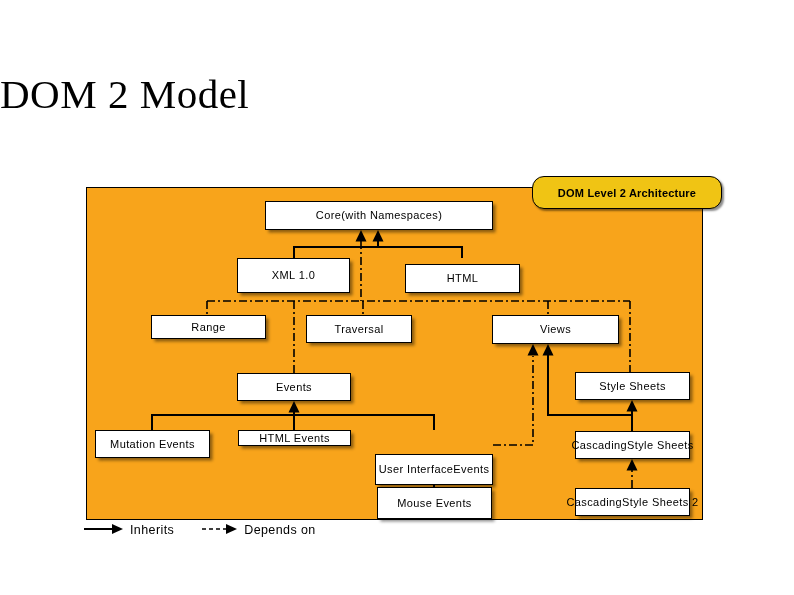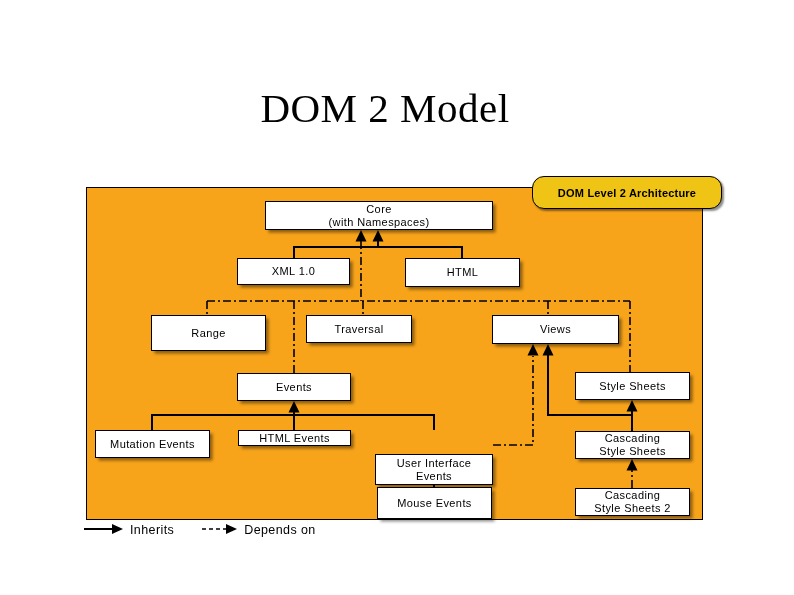--- a/index.html
+++ b/index.html
@@ -1,43 +1,43 @@
 <!DOCTYPE html>
 <html style="--panel-bg: #F8A41B; --badge-bg: #F0C414; --node-bg: #FFFFFF; --line: #000000;"><head>
 <meta charset="utf-8">
 <style>
   html,body { margin:0; padding:0; }
   body {
     width:794px; height:595px; position:relative; background:#ffffff;
     font-family:"Liberation Sans", sans-serif; overflow:hidden;
   }
   .title {
-    position:absolute; left:0; top:70px; width:742px; margin:14px;
-    text-align:center; font-family:"Liberation Serif", serif;
+    position:absolute; left:0; top:70px; width:742px; margin:0;
+    text-align:left; font-family:"Liberation Serif", serif;
     font-size:41px; font-weight:400; color:#000; letter-spacing:0.5px;
   }
   .panel {
     position:absolute; left:86px; top:187px; width:617px; height:333px;
     background:var(--panel-bg,#F8A41B); border:1.5px solid #000; box-sizing:border-box;
     z-index:1;
   }
   .badge {
     position:absolute; left:532px; top:176px; width:190px; height:33px;
     background:var(--badge-bg,#F0C414); border:1.4px solid #000; border-radius:12px;
     box-sizing:border-box; display:flex; align-items:center; justify-content:center;
     font-size:11px; font-weight:bold; letter-spacing:0.2px; color:#000;
     box-shadow:2px 2px 2px rgba(0,0,0,0.45); z-index:4;
   }
   .wires { position:absolute; left:0; top:0; z-index:2; pointer-events:none; }
   .wires .s { stroke:var(--line,#000); stroke-width:2; fill:none; }
   .wires .d { stroke:var(--line,#000); stroke-width:1.6; fill:none; stroke-dasharray:8 3 2 3; }
   .wires .ah { fill:var(--line,#000); stroke:none; }
   .node {
     position:absolute; background:var(--node-bg,#fff); border:1.3px solid #000;
-    box-sizing:border-box; display:flex; flex-direction:column; align-items:center;
+    box-sizing:border-box; display:flex; flex-direction:row; align-items:center;
     justify-content:center; text-align:center; color:#000;
     font-size:11px; line-height:13px; letter-spacing:0.4px;
     box-shadow:2.5px 2.5px 3px rgba(0,0,0,0.45); z-index:3;
   }
   .node span { display:block; white-space:nowrap; }
   .legend {
     position:absolute; left:84px; top:523px; height:16px; display:flex;
     align-items:flex-start; font-size:12.5px; letter-spacing:0.4px; color:#000; z-index:2;
   }
   .legend .lbl { margin-left:6px; }
@@ -88,29 +88,29 @@
       <path class="d" d="M632 488 L632 470"></path>
       <polygon class="ah" points="632,459 626.5,470.5 637.5,470.5"></polygon>
     </g>
   </svg>
 
   <div class="node" style="left:265px;top:201px;width:228px;height:29px">
     <span>Core</span>
     <span>(with Namespaces)</span>
   </div>
 
-  <div class="node" style="left:237px;top:258px;width:113px;height:27px">
+  <div class="node" style="left:237px;top:258px;width:113px;height:35px">
     <span>XML 1.0</span>
   </div>
 
-  <div class="node" style="left:405px;top:258px;width:115px;height:29px">
+  <div class="node" style="left:405px;top:264px;width:115px;height:29px">
     <span>HTML</span>
   </div>
 
-  <div class="node" style="left:151px;top:315px;width:115px;height:36px">
+  <div class="node" style="left:151px;top:315px;width:115px;height:24px">
     <span>Range</span>
   </div>
 
   <div class="node" style="left:306px;top:315px;width:106px;height:28px">
     <span>Traversal</span>
   </div>
 
   <div class="node" style="left:492px;top:315px;width:127px;height:29px">
     <span>Views</span>
   </div>

